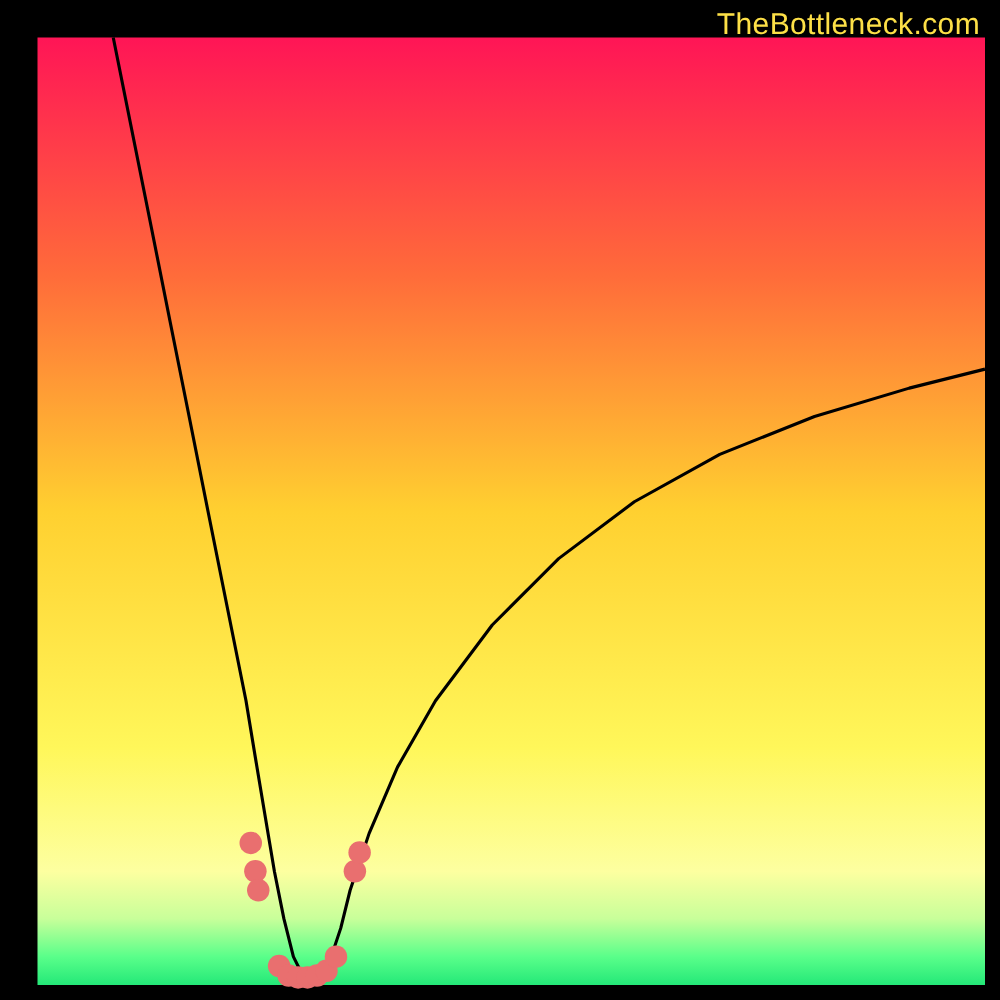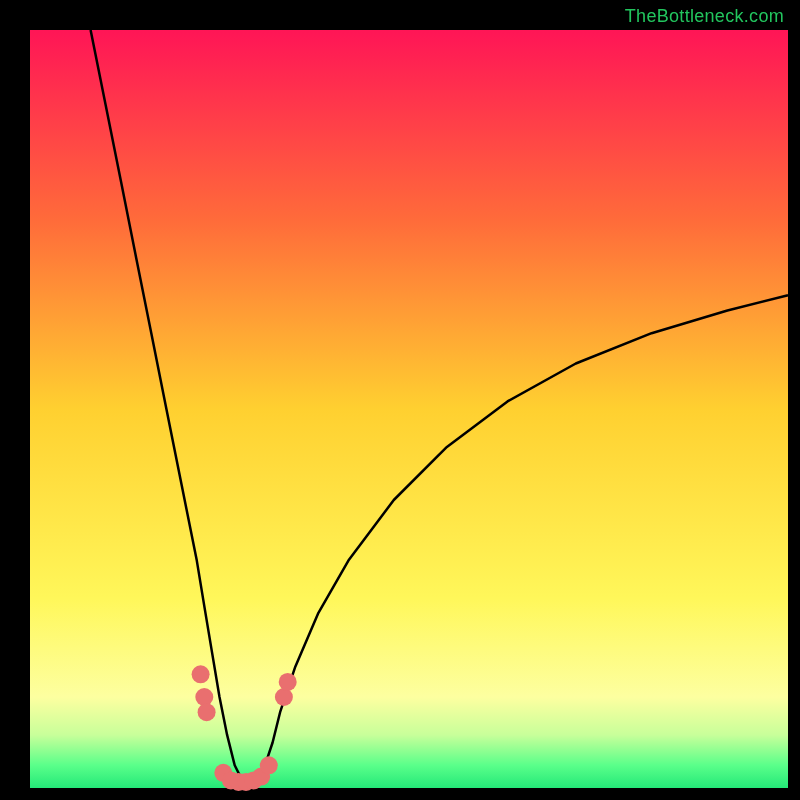--- a/index.html
+++ b/index.html
@@ -16,22 +16,22 @@
     position: absolute;
     top: 0;
     left: 0;
     width: 800px;
     height: 800px;
   }
   .watermark {
     position: absolute;
     top: 6px;
     right: 16px;
-    color: #22c55e;
-    font-size: 18px;
+    color: #fde047;
+    font-size: 24px;
     font-weight: 500;
     z-index: 10;
     letter-spacing: 0.3px;
     margin-left: 17px;
   }
   svg {
     display: block;
   }
 </style>
 </head>

